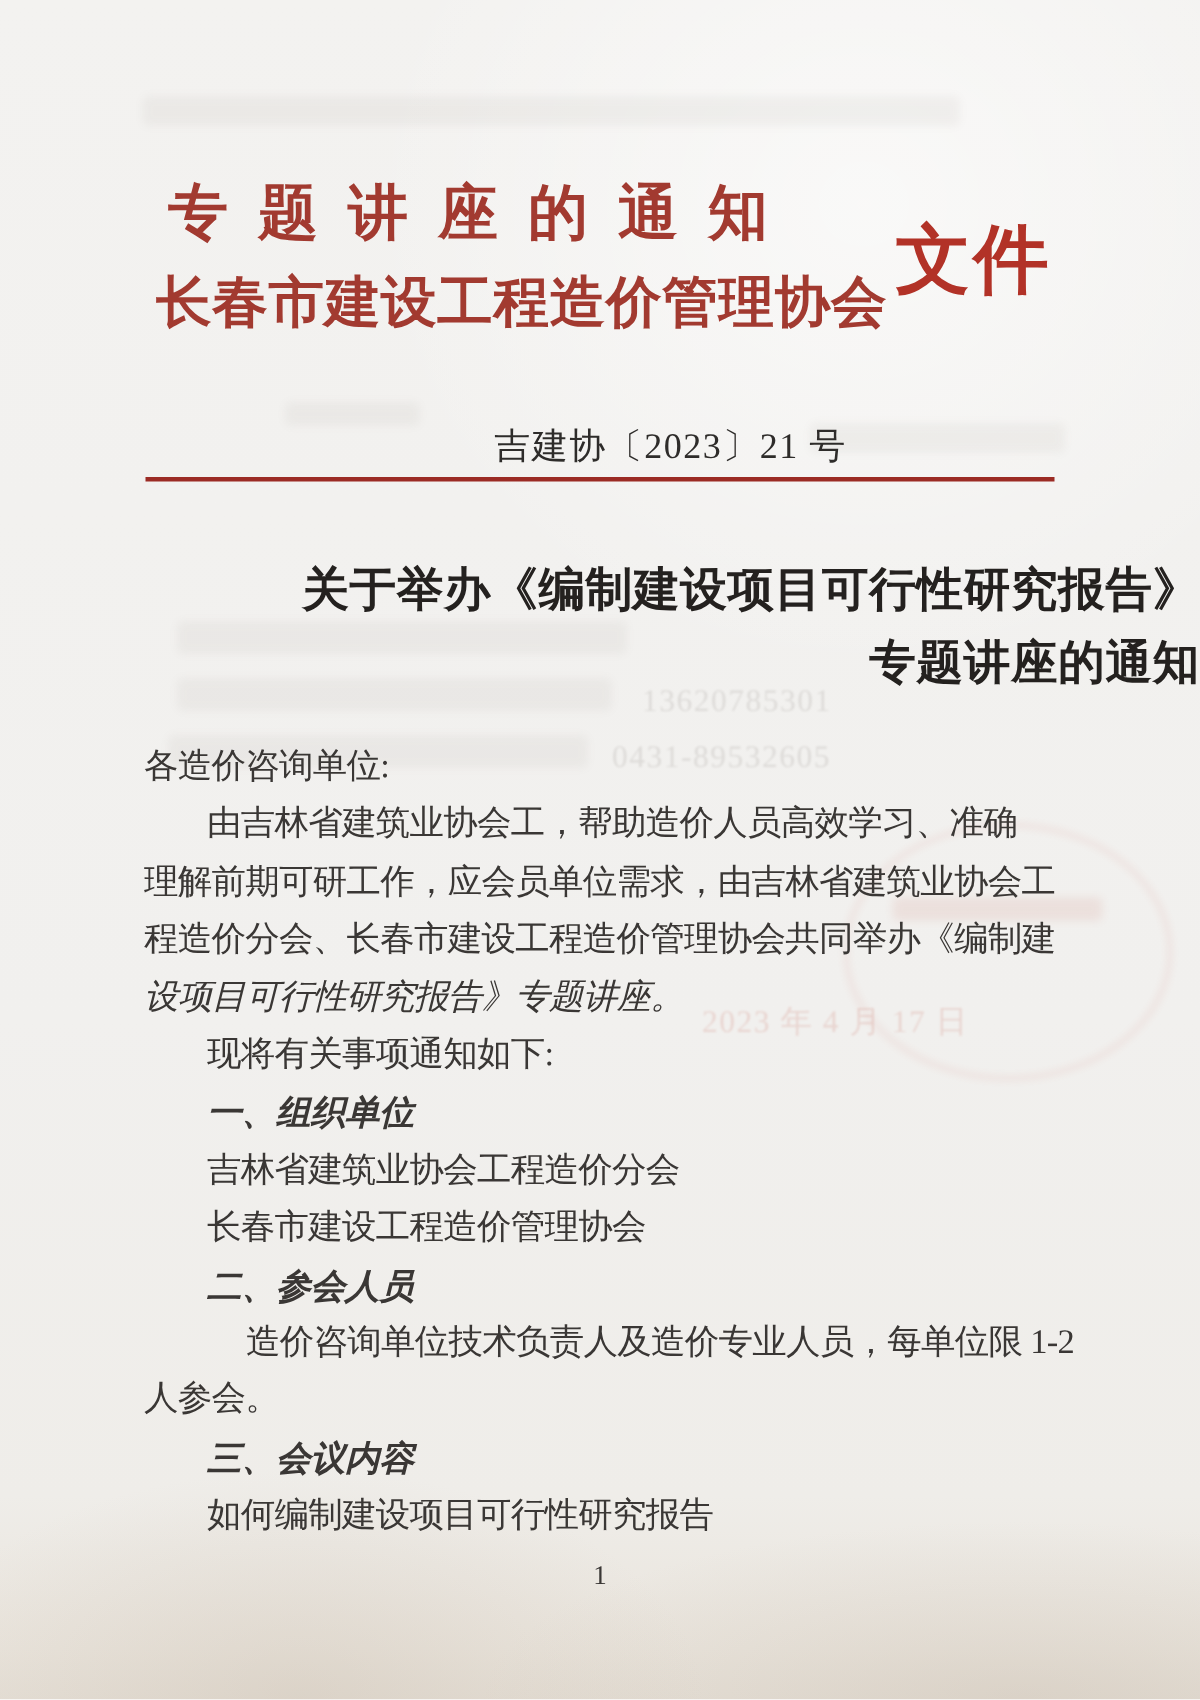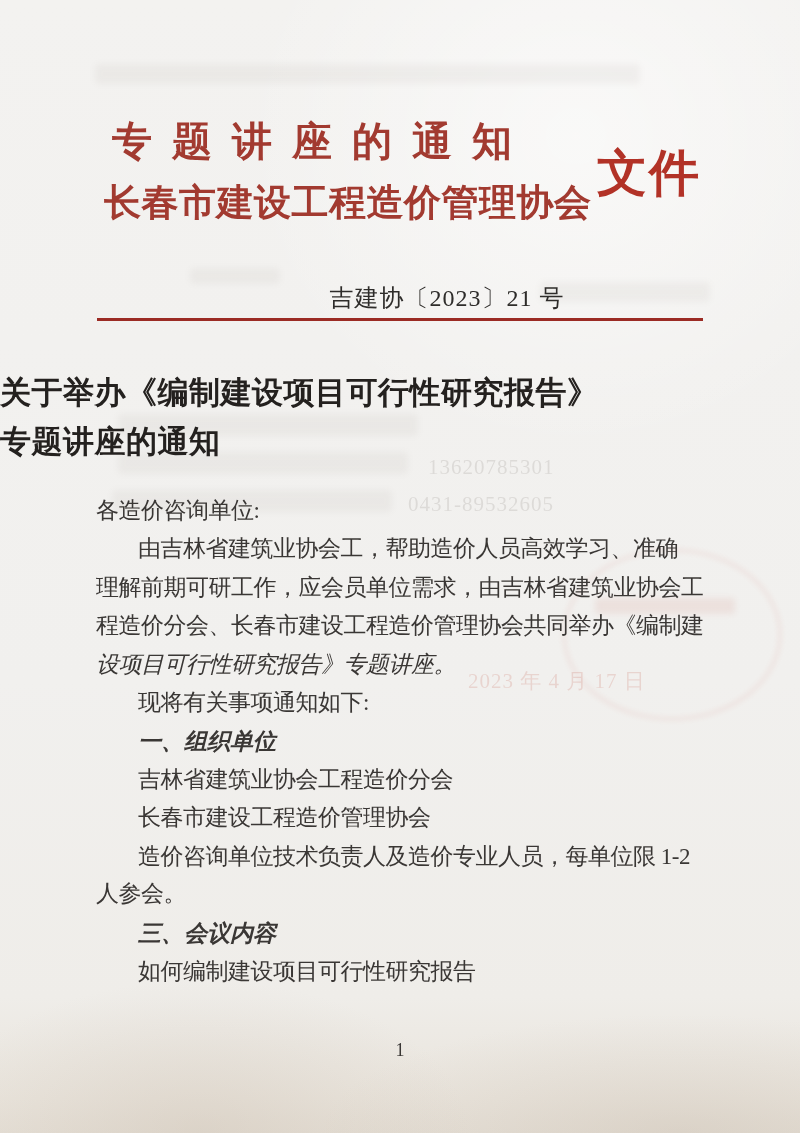--- a/index.html
+++ b/index.html
@@ -50,21 +50,21 @@
     position:absolute;left:0;top:284px;width:800px;
     text-align:center;font-size:24px;letter-spacing:1px;
     line-height:1.2;
   }
   .red-rule{
     position:absolute;left:97px;top:318px;width:606px;height:3px;
   }
   
   .title{
     position:absolute;left:0;top:368px;width:800px;
-    text-align:left;font-weight:700;
+    text-align:right;font-weight:700;
     font-size:31px;line-height:49px;letter-spacing:0.5px;
   }
   
   .body-lines{
     position:absolute;left:96px;top:492px;width:620px;
     font-size:23px;letter-spacing:-0.5px;
   }
   .body-line{
     height:38.4px;line-height:38.4px;white-space:nowrap;
   }
@@ -109,21 +109,22 @@
   <div class="body-lines" style="color: rgb(58, 55, 53);">
       <div class="body-line" style="padding-left: 0px;">各造价咨询单位:</div>
       <div class="body-line" style="padding-left: 42px;">由吉林省建筑业协会工，帮助造价人员高效学习、准确</div>
       <div class="body-line" style="padding-left: 0px;">理解前期可研工作，应会员单位需求，由吉林省建筑业协会工</div>
       <div class="body-line" style="padding-left: 0px;">程造价分会、长春市建设工程造价管理协会共同举办《编制建</div>
       <div class="body-line" style="padding-left: 0px; font-style: italic;">设项目可行性研究报告》专题讲座。</div>
       <div class="body-line" style="padding-left: 42px;">现将有关事项通知如下:</div>
       <div class="body-line hei" style="padding-left: 42px;">一、组织单位</div>
       <div class="body-line" style="padding-left: 42px;">吉林省建筑业协会工程造价分会</div>
       <div class="body-line" style="padding-left: 42px;">长春市建设工程造价管理协会</div>
-      <div class="body-line" style="padding-left: 42px;">造价咨询单位技术负责人及造价专业人员，每单位限 1-2</div>
+      <div class="body-line hei" style="padding-left: 42px;">二、参会人员</div>
+      <div class="body-line" style="padding-left: 42px; text-align: right;">造价咨询单位技术负责人及造价专业人员，每单位限 1-2</div>
       <div class="body-line" style="padding-left: 0px; font-family: Liberation Mono, monospace;">人参会。</div>
       <div class="body-line hei" style="padding-left: 42px;">三、会议内容</div>
       <div class="body-line" style="padding-left: 42px;">如何编制建设项目可行性研究报告</div>
     </div>
 
   <div class="page-number" style="color: rgb(58, 55, 53);">1</div>
 
 </div>
 
 </body></html>

